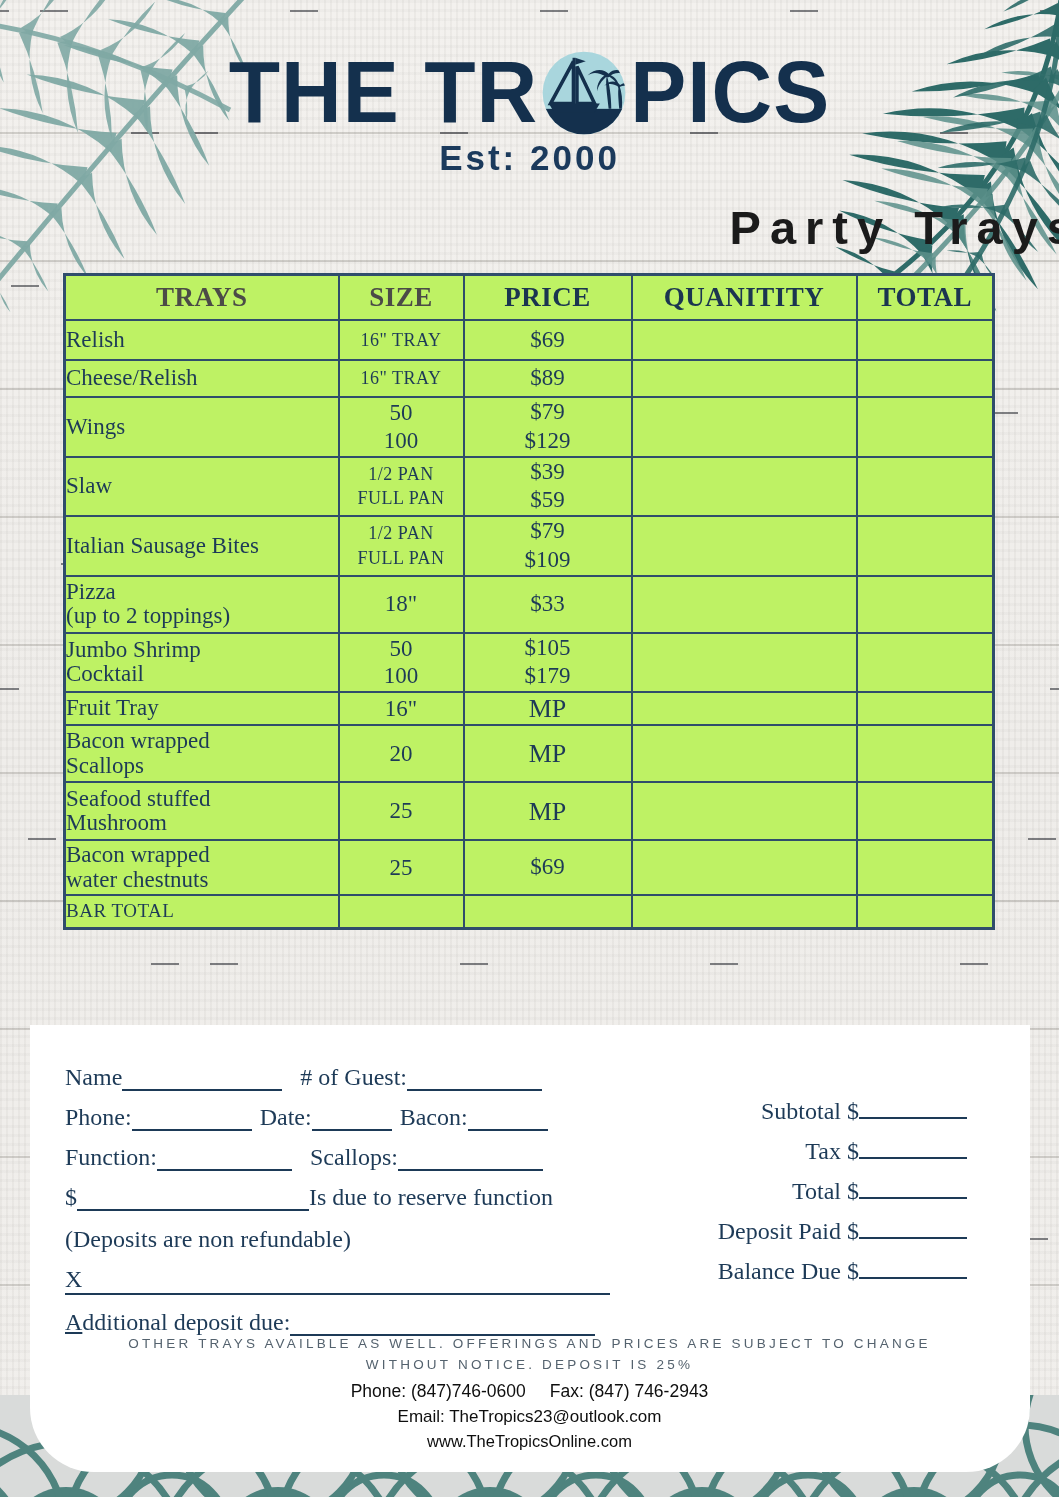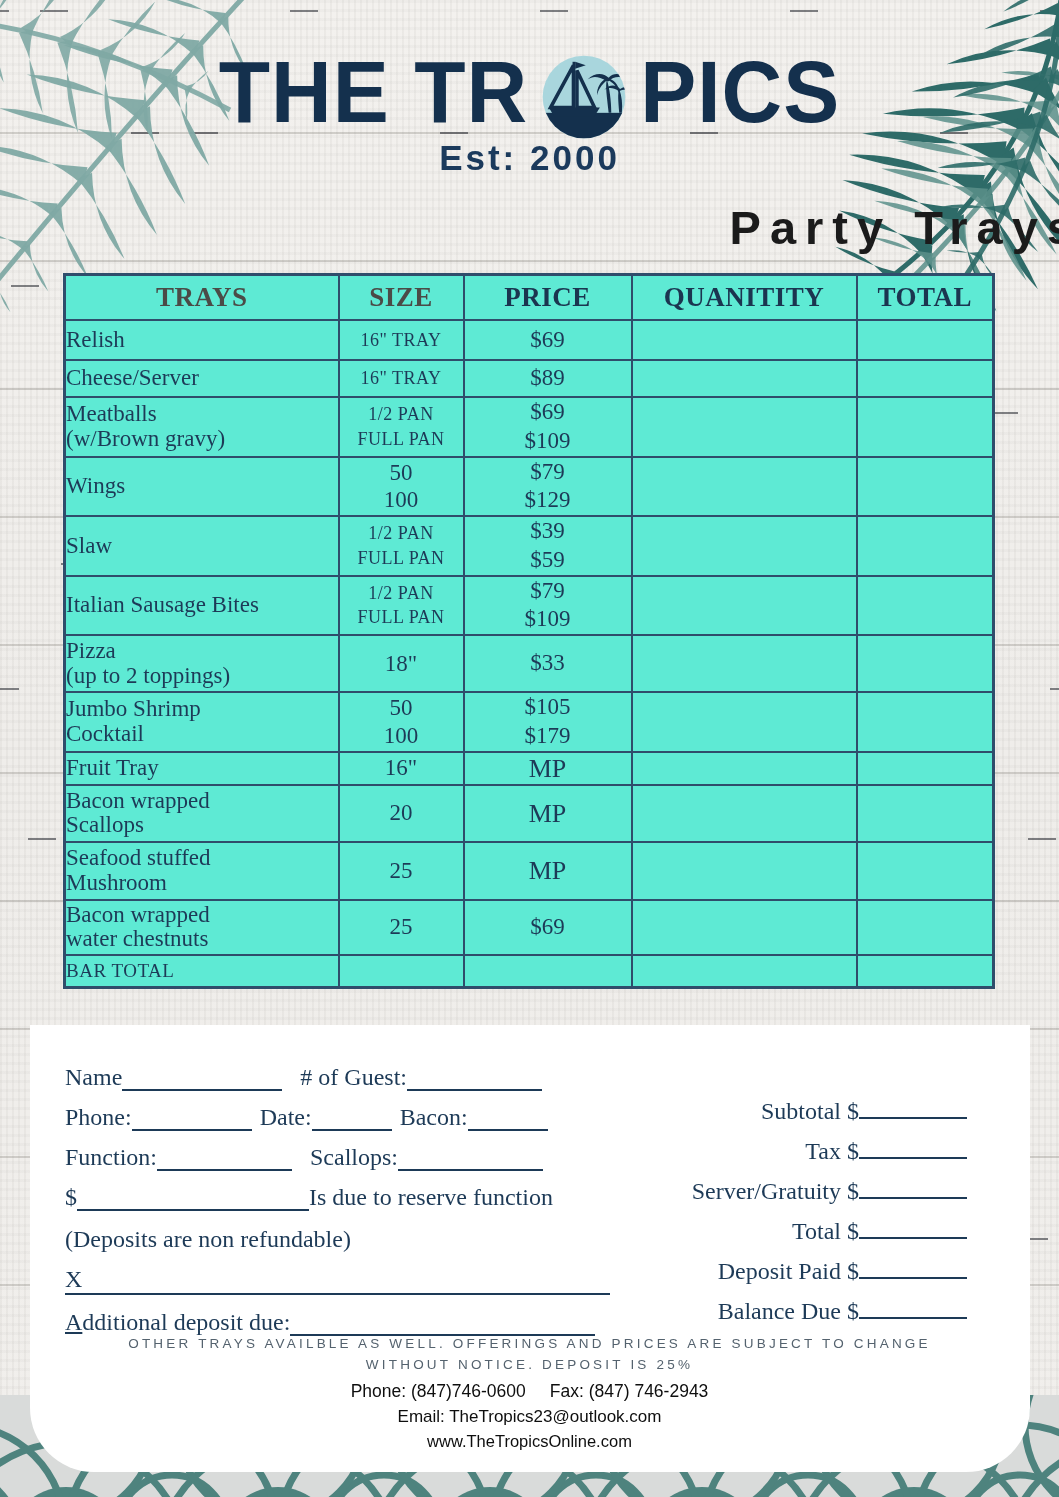--- a/index.html
+++ b/index.html
@@ -16,33 +16,33 @@
     background-position:0 6px;}
   .plank{position:absolute;left:0;width:100%;height:2px;
     background-image:repeating-linear-gradient(90deg, rgba(32,35,42,0.55) 0 28px, transparent 28px 250px);}
   
   .scallops{position:absolute;left:0;bottom:0;width:1059px;height:102px;}
   
   .panel{position:absolute;left:30px;top:1025px;width:1000px;height:447px;background:#ffffff;
     border-radius:0 0 64px 64px;}
   
   .logo-row{position:absolute;left:0;top:44px;width:100%;display:flex;justify-content:center;
-    align-items:flex-end;gap:14px;color:#14304d;}
+    align-items:center;gap:4px;color:#14304d;}
   .logo-txt{font-family:"Liberation Sans",sans-serif;font-weight:bold;font-size:84px;
     letter-spacing:1px;transform:scaleY(1.04);white-space:nowrap;}
   .logo-icon{width:88px;height:88px;margin:0 -2px;}
   .est{position:absolute;left:0;top:138px;width:100%;text-align:center;
     font-family:"Liberation Sans",sans-serif;font-weight:bold;font-size:35px;
     letter-spacing:3px;color:#1b3a5c;}
   .big-title{position:absolute;left:0;top:200px;width:100%;text-align:right;
     font-family:"Liberation Sans",sans-serif;font-weight:600;font-size:47px;
     letter-spacing:9px;color:#1b1b1b;padding-left:23px;}
   
   table.trays{position:absolute;left:63px;top:273px;width:929px;border-collapse:collapse;
-    table-layout:fixed;background:#5eead4;border:3px solid #2f4d6b;}
+    table-layout:fixed;background:#bef264;border:3px solid #2f4d6b;}
   table.trays th, table.trays td{border:2px solid #2f4d6b;padding:0;}
   table.trays th{height:43px;font-family:"Liberation Serif",serif;font-weight:bold;
     font-size:27px;color:#1b3550;letter-spacing:0.5px;}
   table.trays th:nth-child(-n+2){color:#4b4b47;}
   td.c-name{text-align:left;padding-left:10px;font-size:23px;color:#1d3a57;line-height:1.06;}
   td.c-name.caps{font-size:19px;letter-spacing:0.5px;}
   td.c-size, td.c-price{text-align:center;color:#1d3a57;}
   .sz-small{font-size:18px;letter-spacing:0.5px;line-height:1.35;}
   .sz-big{font-size:23px;line-height:1.2;}
   .pr{font-size:23px;line-height:1.25;}
@@ -269,43 +269,27 @@
             <div class="sz-small">16" TRAY</div>
           </td>
           <td class="c-price">
             <div class="pr">$69</div>
           </td>
           <td></td>
           <td></td>
         </tr>
         <tr style="height: 37px;">
           <td class="c-name">
-            <div>Cheese/Server</div>
+            <div>Cheese/Relish</div>
           </td>
           <td class="c-size">
             <div class="sz-small">16" TRAY</div>
           </td>
           <td class="c-price">
             <div class="pr">$89</div>
-          </td>
-          <td></td>
-          <td></td>
-        </tr>
-        <tr style="height: 58px;">
-          <td class="c-name">
-            <div>Meatballs</div>
-            <div>(w/Brown gravy)</div>
-          </td>
-          <td class="c-size">
-            <div class="sz-small">1/2 PAN</div>
-            <div class="sz-small">FULL PAN</div>
-          </td>
-          <td class="c-price">
-            <div class="pr">$69</div>
-            <div class="pr">$109</div>
           </td>
           <td></td>
           <td></td>
         </tr>
         <tr style="height: 58px;">
           <td class="c-name">
             <div>Wings</div>
           </td>
           <td class="c-size">
             <div class="sz-big">50</div>
@@ -489,24 +473,20 @@
   <div class="totals">
     <div class="t-row">
       <span>Subtotal</span>
       <span>$</span><span class="uline"></span>
     </div>
     <div class="t-row">
       <span>Tax</span>
       <span>$</span><span class="uline"></span>
     </div>
     <div class="t-row">
-      <span>Server/Gratuity</span>
-      <span>$</span><span class="uline"></span>
-    </div>
-    <div class="t-row">
       <span>Total</span>
       <span>$</span><span class="uline"></span>
     </div>
     <div class="t-row">
       <span>Deposit Paid</span>
       <span>$</span><span class="uline"></span>
     </div>
     <div class="t-row">
       <span>Balance Due</span>
       <span>$</span><span class="uline"></span>

